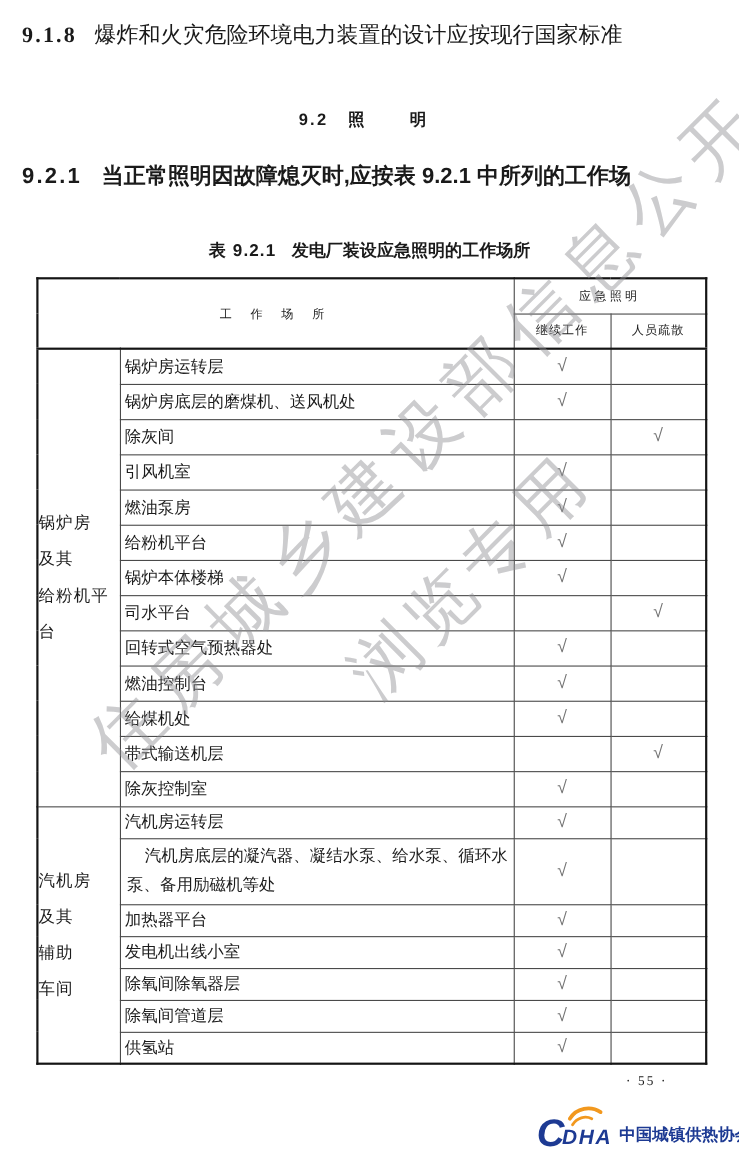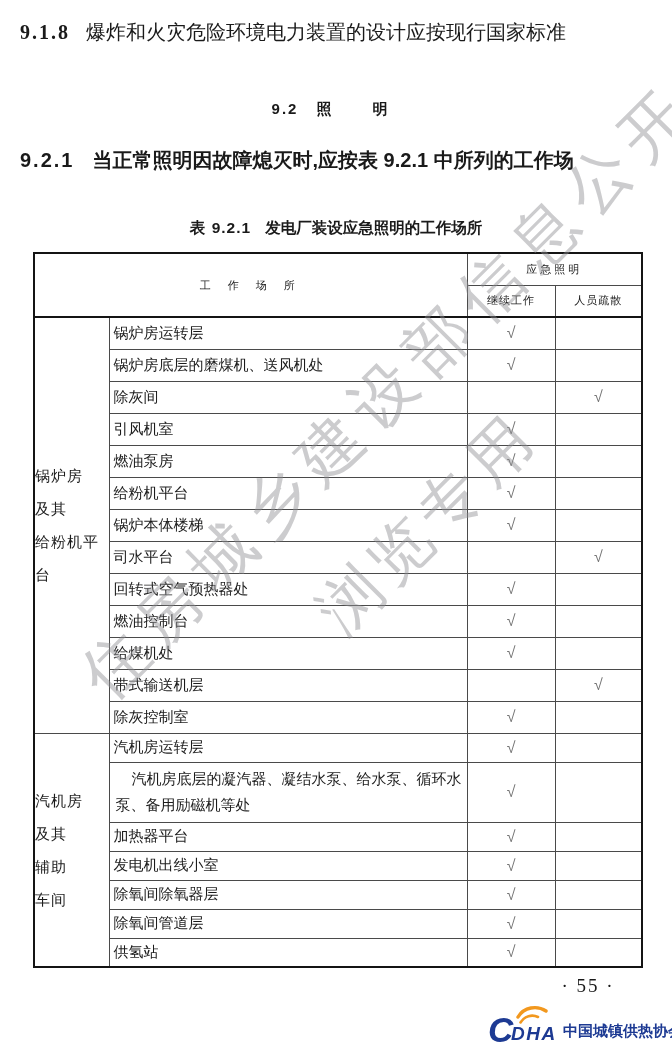--- a/index.html
+++ b/index.html
@@ -64,21 +64,21 @@
     position:absolute; white-space:nowrap; pointer-events:none; z-index:6;
     font-family:"Liberation Serif","DejaVu Serif",serif;
     color:#8f8f93; opacity:0.45; font-weight:normal;
   }
   .wm-1 { font-size:64px; letter-spacing:12px; left:-30px; top:348px; transform:rotate(-45deg); transform-origin:center; }
   .wm-2 { font-size:62px; letter-spacing:8px; left:288px; top:481px; transform:rotate(-45deg); transform-origin:center; }
 
   
   .page-number {
     position:absolute; top:975px; left:528px; width:120px; text-align:center;
-    font-size:19px; letter-spacing:2px; font-family:"Liberation Serif","DejaVu Serif",serif;
+    font-size:12px; letter-spacing:2px; font-family:"Liberation Serif","DejaVu Serif",serif;
   }
   .footer-logo {
     position:absolute; left:487px; top:1004px; height:44px;
     display:flex; align-items:center; gap:6px;
   }
   .footer-logo svg { display:block; }
   .org-name {
     font-family:"Liberation Sans","DejaVu Sans",sans-serif;
     font-size:15px; font-weight:bold; margin-top:10px; white-space:nowrap;
   }

